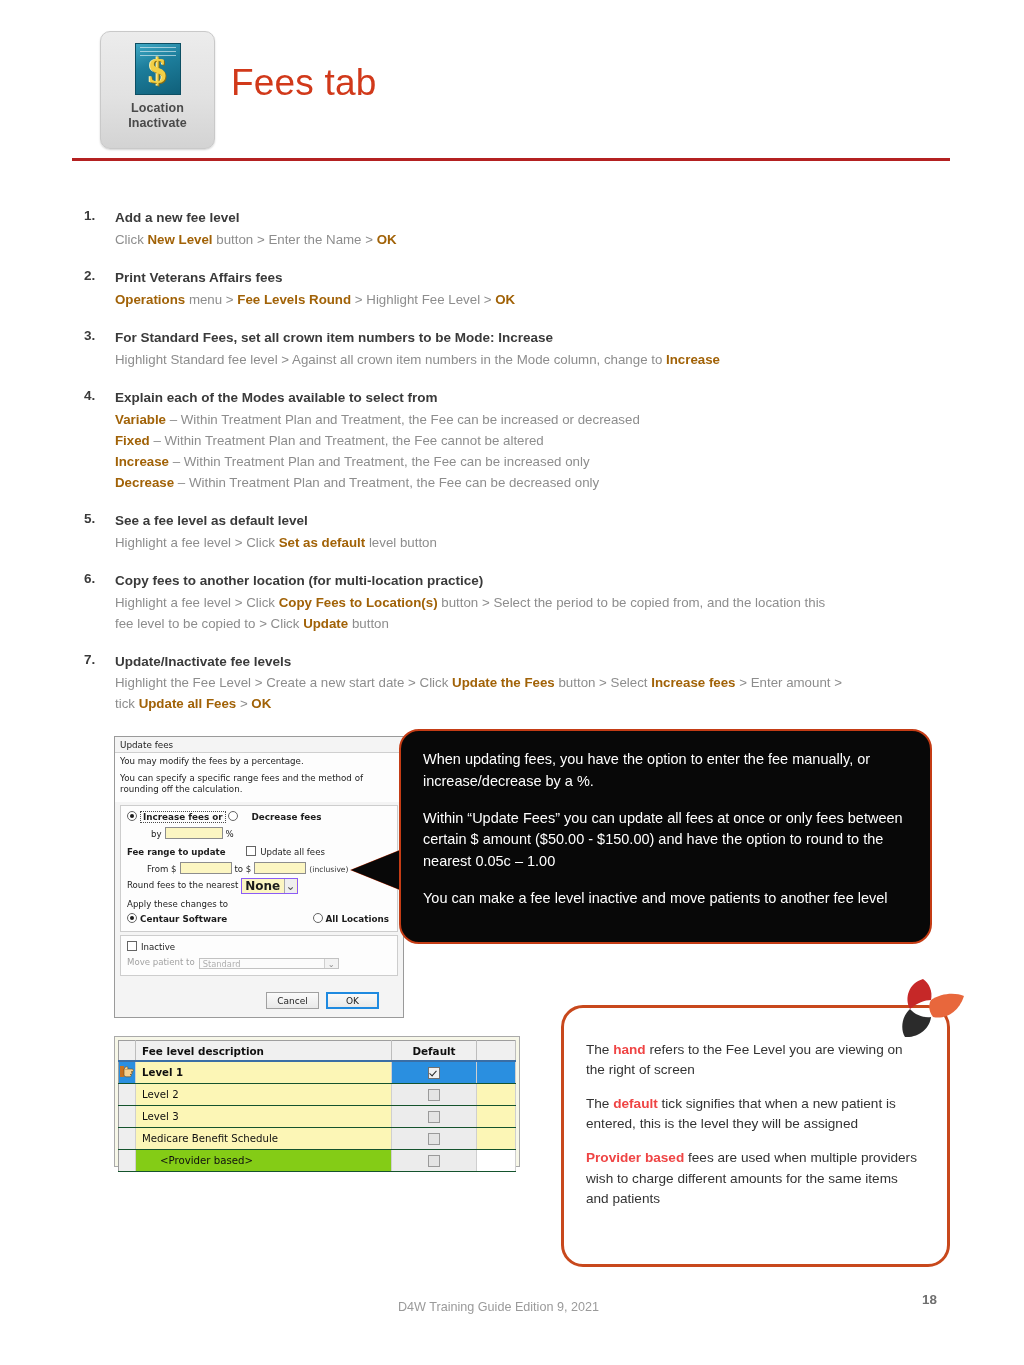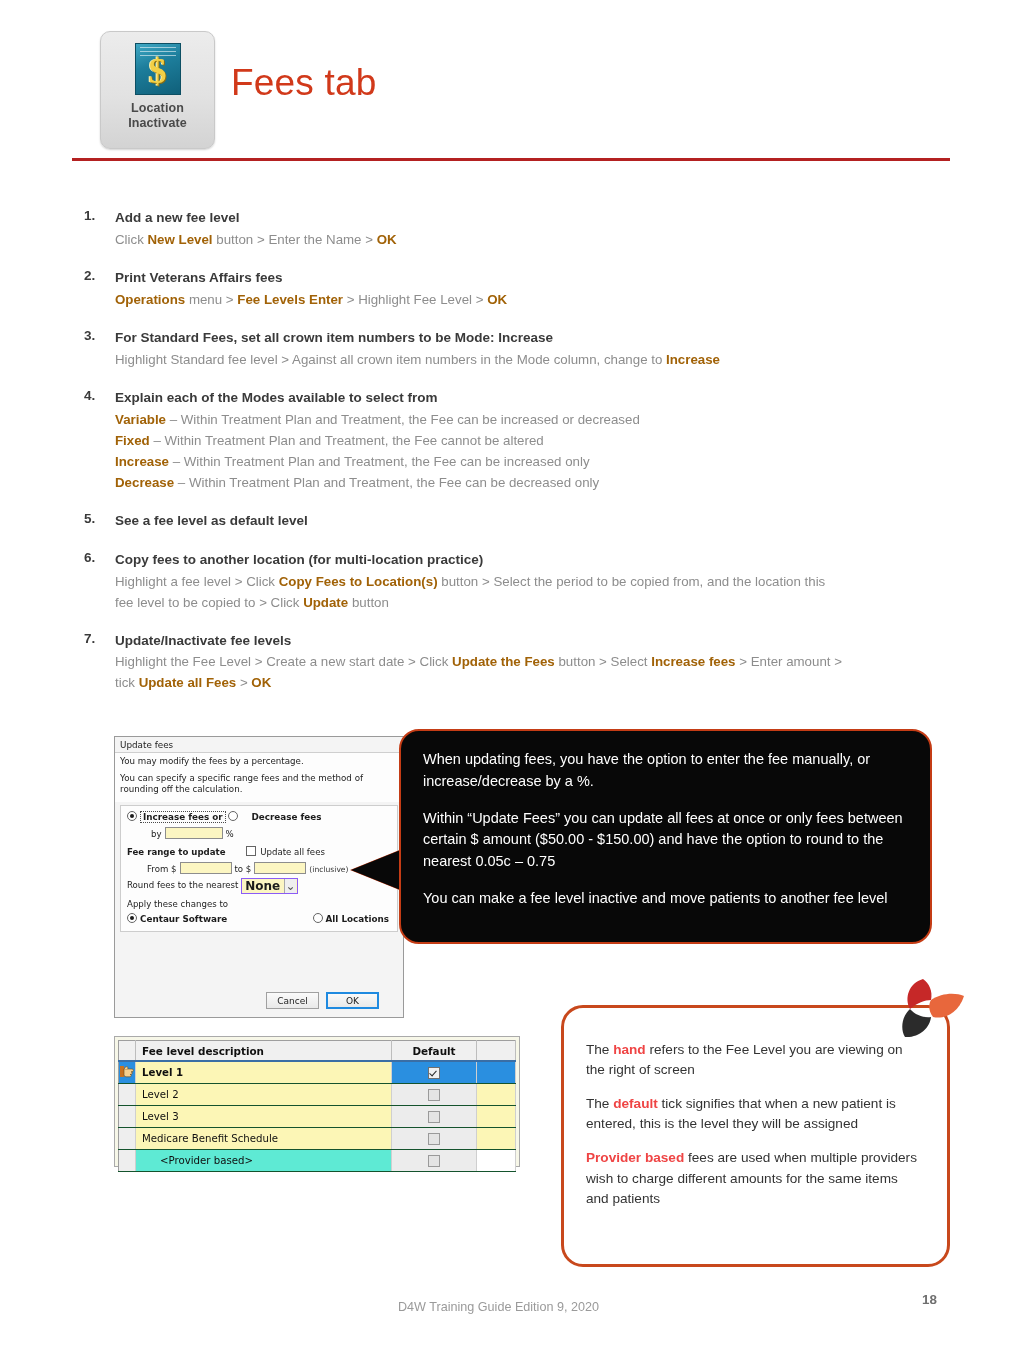--- a/index.html
+++ b/index.html
@@ -331,21 +331,21 @@
     color: #101010;
   }
   #fee-table td.c-hand { background: #eeeeee; position: relative; }
   #fee-table td.c-desc { padding-left: 6px; background: #fcf6b6; }
   #fee-table td.c-def  { text-align: center; background: #ececec; }
   #fee-table td.c-pad  { background: #fcf6b6; }
   #fee-table tr.selected td.c-desc { background: #fcf6b6; font-weight: bold; }
   #fee-table tr.selected td.c-def  { background: #2a8fe0; }
   #fee-table tr.selected td.c-pad  { background: #2a8fe0; }
   #fee-table tr.selected td.c-hand { background: #2a8fe0; }
-  #fee-table tr.plain td.c-desc { background: #5eead4; padding-left: 24px; }
+  #fee-table tr.plain td.c-desc { background: #84cc16; padding-left: 24px; }
   #fee-table tr.plain td.c-pad  { background: #ffffff; }
   .tcbox {
     display: inline-block;
     width: 10px; height: 10px;
     border: 1px solid #9a9a9a;
     background: #e4e4e4;
     vertical-align: middle;
     position: relative;
   }
   .tcbox.checked { background: #f1f1f1; border-color: #707070; }
@@ -426,21 +426,21 @@
       <div class="step-num">1.</div>
       <div class="step-body">
         <div class="step-title">Add a new fee level</div>
         <div class="step-line">Click <b>New Level</b> button &gt; Enter the Name &gt; <b>OK</b></div>
       </div>
     </div>
     <div class="step">
       <div class="step-num">2.</div>
       <div class="step-body">
         <div class="step-title">Print Veterans Affairs fees</div>
-        <div class="step-line"><b>Operations</b> menu &gt; <b>Fee Levels Enter</b> &gt; Highlight Fee Level &gt; <b>OK</b></div>
+        <div class="step-line"><b>Operations</b> menu &gt; <b>Fee Levels Round</b> &gt; Highlight Fee Level &gt; <b>OK</b></div>
       </div>
     </div>
     <div class="step">
       <div class="step-num">3.</div>
       <div class="step-body">
         <div class="step-title">For Standard Fees, set all crown item numbers to be Mode: Increase</div>
         <div class="step-line">Highlight Standard fee level &gt; Against all crown item numbers in the Mode column, change to <b>Increase</b></div>
       </div>
     </div>
     <div class="step">
@@ -450,20 +450,21 @@
         <div class="step-line"><b>Variable</b> – Within Treatment Plan and Treatment, the Fee can be increased or decreased</div>
         <div class="step-line"><b>Fixed</b> – Within Treatment Plan and Treatment, the Fee cannot be altered</div>
         <div class="step-line"><b>Increase</b> – Within Treatment Plan and Treatment, the Fee can be increased only</div>
         <div class="step-line"><b>Decrease</b> – Within Treatment Plan and Treatment, the Fee can be decreased only</div>
       </div>
     </div>
     <div class="step">
       <div class="step-num">5.</div>
       <div class="step-body">
         <div class="step-title">See a fee level as default level</div>
+        <div class="step-line">Highlight a fee level &gt; Click <b>Set as default</b> level button</div>
       </div>
     </div>
     <div class="step">
       <div class="step-num">6.</div>
       <div class="step-body">
         <div class="step-title">Copy fees to another location (for multi-location practice)</div>
         <div class="step-line">Highlight a fee level &gt; Click <b>Copy Fees to Location(s)</b> button &gt; Select the period to be copied from, and the location this</div>
         <div class="step-line">fee level to be copied to &gt; Click <b>Update</b> button</div>
       </div>
     </div>
@@ -512,31 +513,39 @@
     </div>
 
     <div class="row-apply">Apply these changes to</div>
 
     <div class="apply-opts">
       <span><span class="radio on"></span><span>Centaur Software</span></span>
       <span><span class="radio"></span><span>All Locations</span></span>
     </div>
   </div>
 
+  <div class="grp-inactive">
+    <div class="row-inactive">
+      <span class="cbox"></span><span>Inactive</span>
+    </div>
+    <div class="row-move">
+      <span>Move patient to</span><span class="gcombo"><span>Standard</span><span class="arrowbtn">⌄</span></span>
+    </div>
+  </div>
 
   <div id="dlg-buttons">
     <div class="winbtn">Cancel</div>
     <div class="winbtn primary">OK</div>
   </div>
 </div>
 
 <div id="black-callout-tail"></div>
 <div id="black-callout">
   <p>When updating fees, you have the option to enter the fee manually, or increase/decrease by a %.</p>
-  <p>Within “Update Fees” you can update all fees at once or only fees between certain $ amount ($50.00 - $150.00) and have the option to round to the nearest 0.05c – 0.75</p>
+  <p>Within “Update Fees” you can update all fees at once or only fees between certain $ amount ($50.00 - $150.00) and have the option to round to the nearest 0.05c – 1.00</p>
   <p>You can make a fee level inactive and move patients to another fee level</p>
 </div>
 
 <div id="fee-table-panel">
   <table id="fee-table">
     <thead>
       <tr>
         <th class="c-hand"></th>
         <th class="c-desc">Fee level description</th>
         <th class="c-def">Default</th>
@@ -589,14 +598,14 @@
   <p>The <b>default</b> tick signifies that when a new patient is entered, this is the level they will be assigned</p>
   <p><b>Provider based</b> fees are used when multiple providers wish to charge different amounts for the same items and patients</p>
 </div>
 
 <svg id="leaf-logo" viewBox="0 0 76 66">
   <path d="M30 3 C16 7 11 22 17 33 C24 27 32 24 38 24 C40 15 36 7 30 3 Z" fill="#c62828"></path>
   <path d="M38 24 C48 17 62 16 71 20 C66 36 52 44 40 41 C36 36 35 29 38 24 Z" fill="#e8673c"></path>
   <path d="M17 33 C9 40 7 53 12 61 C26 62 37 52 38 41 C31 42 22 39 17 33 Z" fill="#2b2b2b"></path>
 </svg>
 
-<div id="footer-text">D4W Training Guide Edition 9, 2020</div>
+<div id="footer-text">D4W Training Guide Edition 9, 2021</div>
 <div id="page-number">18</div>
 
 </body></html>

